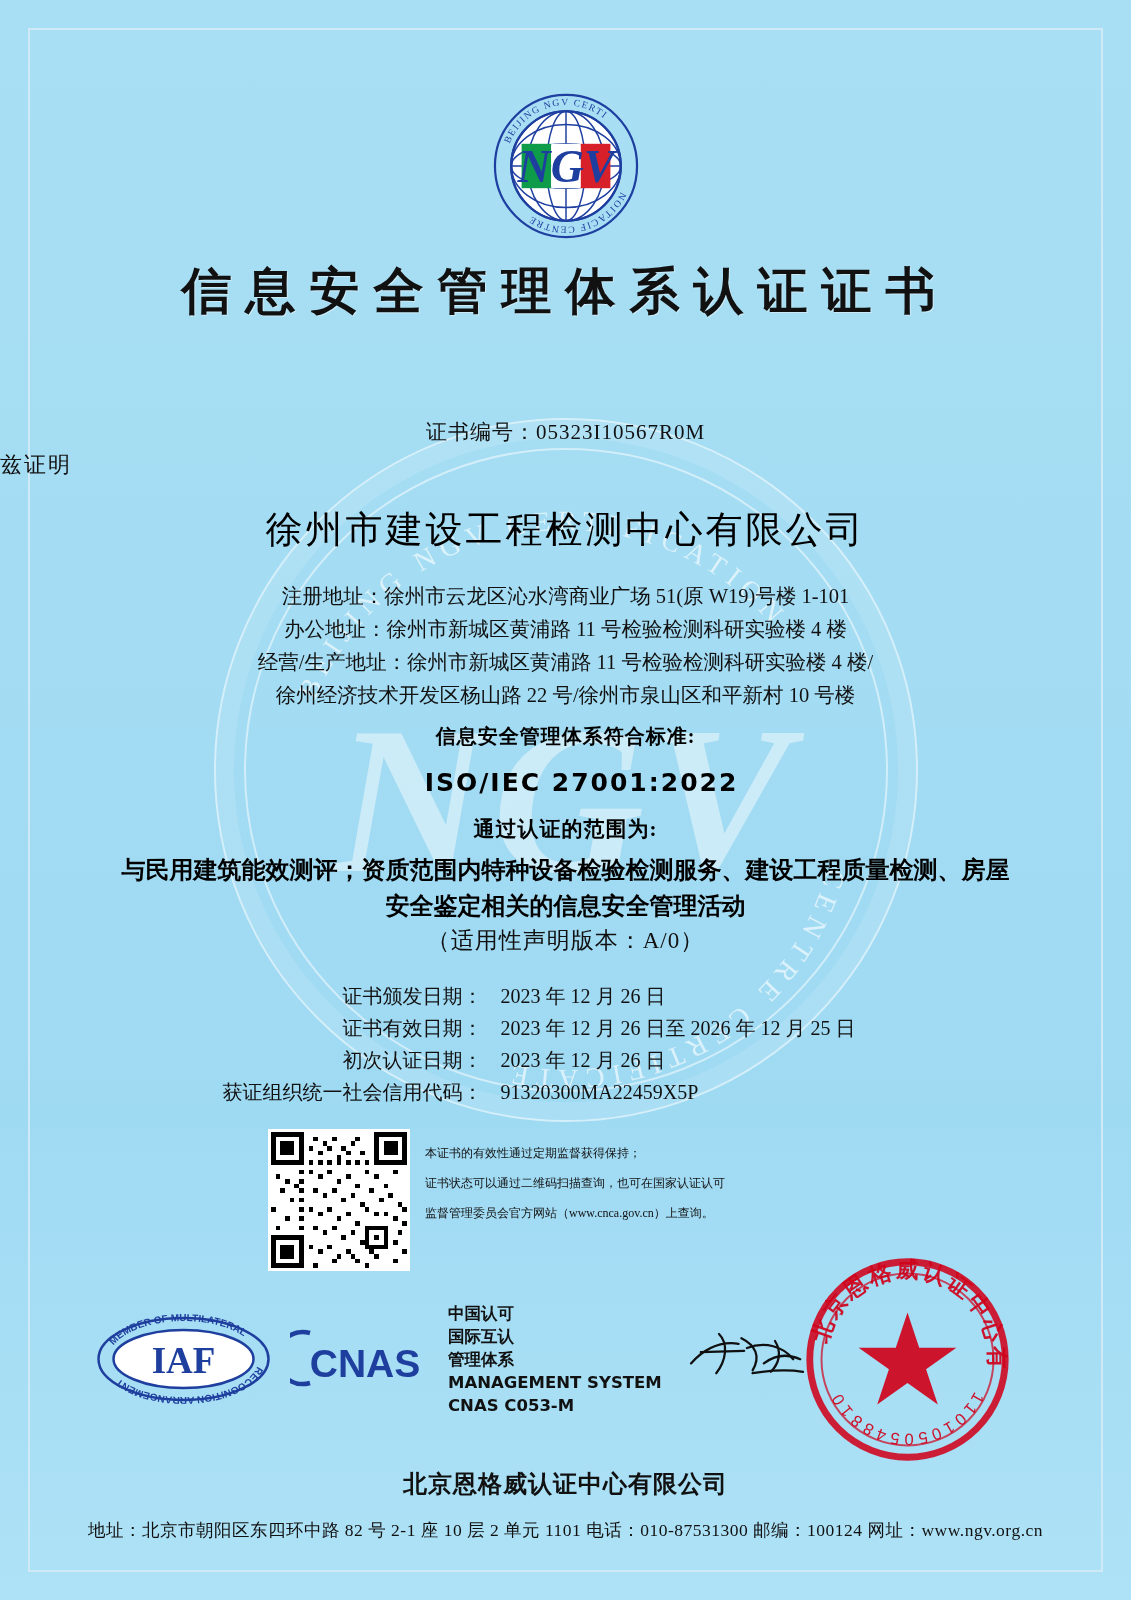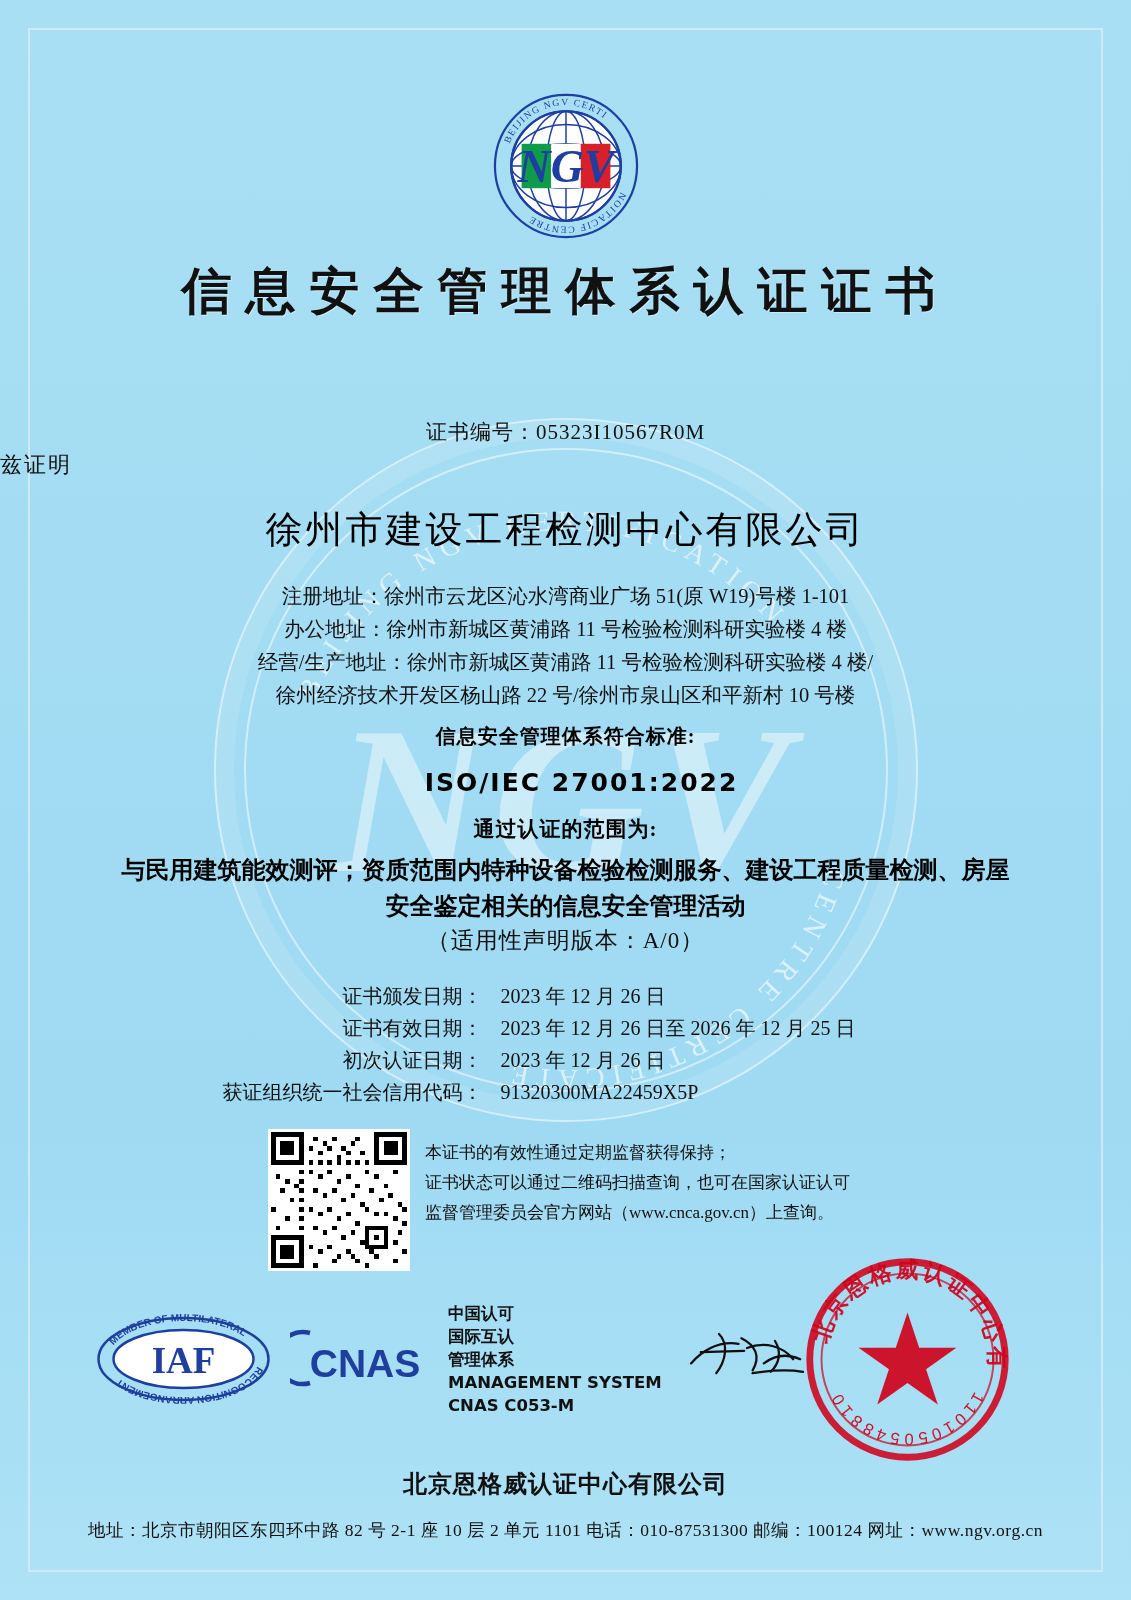--- a/index.html
+++ b/index.html
@@ -242,21 +242,21 @@
   .qr canvas, .qr .qr-grid {
     width: 100%;
     height: 100%;
     display: block;
   }
   .note {
     position: absolute;
     left: 425px;
     top: 1138px;
     width: 520px;
-    font-size: 17px;
+    font-size: 12px;
     line-height: 30px;
     color: #111;
   }
 
   .badges {
     position: absolute;
     left: 0;
     top: 1300px;
     width: 100%;
     height: 130px;

